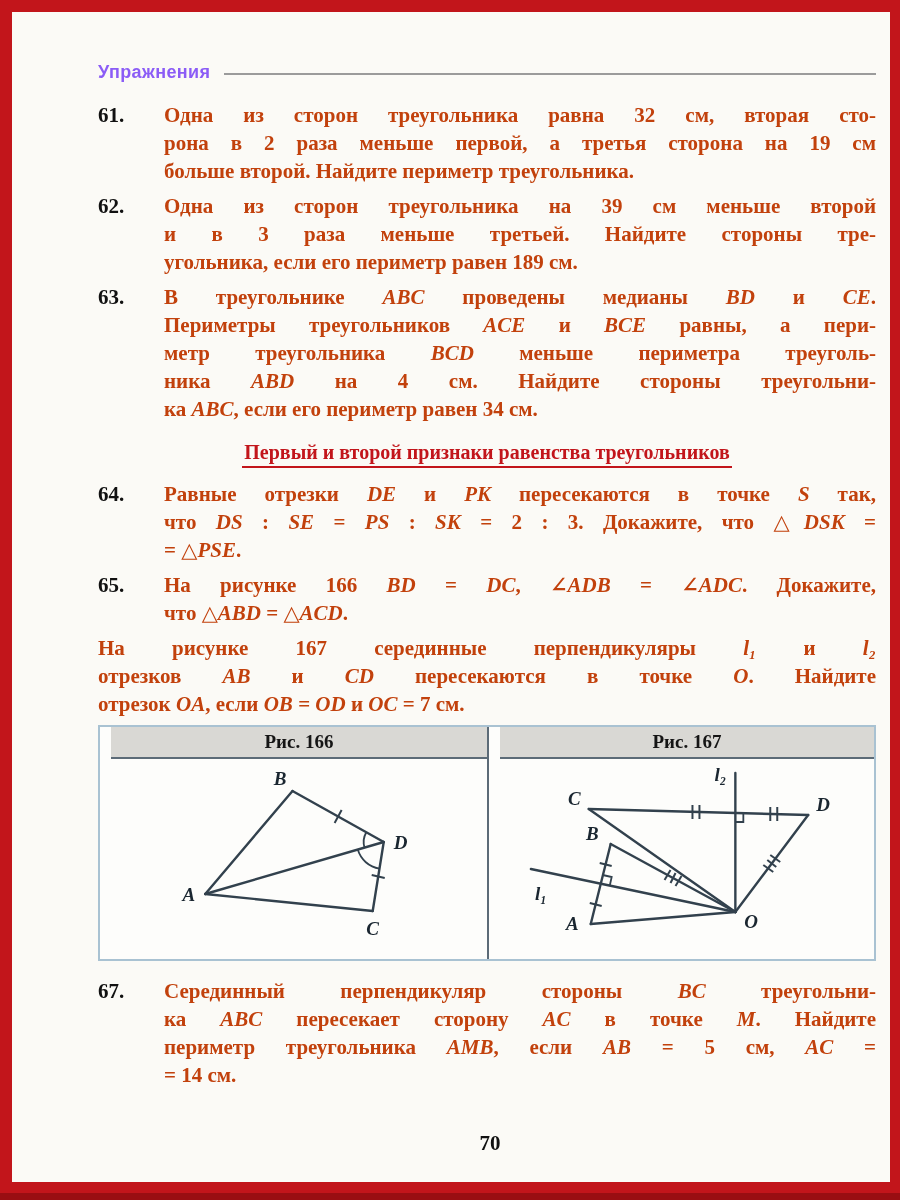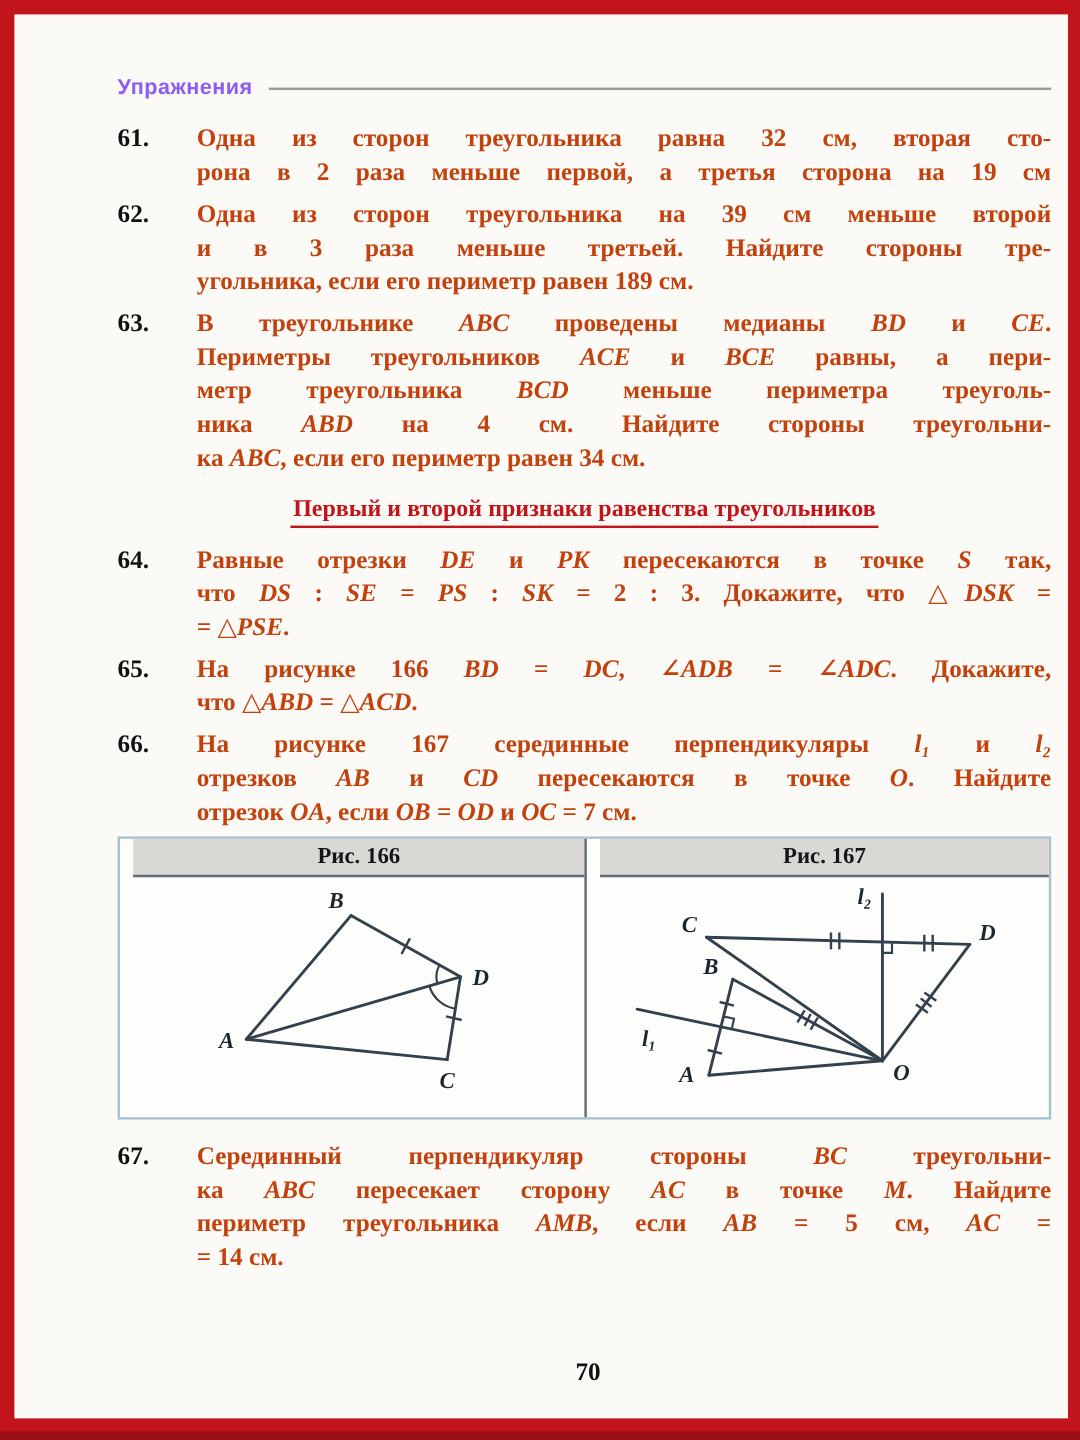--- a/index.html
+++ b/index.html
@@ -90,20 +90,21 @@
       <span class="hdr-label">Упражнения</span>
       <span class="hdr-rule"></span>
     </div>
 
     <div>
         <div class="exercise">
           <div class="ex-num">61.</div>
           <div class="ex-body">
             <div class="line"><span class="plain">Одна из сторон треугольника равна 32 см, вторая сто-</span></div>
             <div class="line"><span class="plain">рона в 2 раза меньше первой, а третья сторона на 19 см</span></div>
+            <div class="line last"><span class="plain">больше второй. Найдите периметр треугольника.</span></div>
           </div>
         </div>
         <div class="exercise">
           <div class="ex-num">62.</div>
           <div class="ex-body">
             <div class="line"><span class="plain">Одна из сторон треугольника на 39 см меньше второй</span></div>
             <div class="line"><span class="plain">и в 3 раза меньше третьей. Найдите стороны тре-</span></div>
             <div class="line last"><span class="plain">угольника, если его периметр равен 189 см.</span></div>
           </div>
         </div>
@@ -133,21 +134,20 @@
           </div>
         </div>
         <div class="exercise">
           <div class="ex-num">65.</div>
           <div class="ex-body">
             <div class="line"><span class="plain">На рисунке 166 </span><span class="math">BD</span><span class="plain"> = </span><span class="math">DC</span><span class="plain">, ∠</span><span class="math">ADB</span><span class="plain"> = ∠</span><span class="math">ADC</span><span class="plain">. Докажите,</span></div>
             <div class="line last"><span class="plain">что △</span><span class="math">ABD</span><span class="plain"> = △</span><span class="math">ACD</span><span class="plain">.</span></div>
           </div>
         </div>
         <div class="exercise">
-          <div class="ex-num">66.</div>
           <div class="ex-body">
             <div class="line"><span class="plain">На рисунке 167 серединные перпендикуляры </span><span class="math">l₁</span><span class="plain"> и </span><span class="math">l₂</span></div>
             <div class="line"><span class="plain">отрезков </span><span class="math">AB</span><span class="plain"> и </span><span class="math">CD</span><span class="plain"> пересекаются в точке </span><span class="math">O</span><span class="plain">. Найдите</span></div>
             <div class="line last"><span class="plain">отрезок </span><span class="math">OA</span><span class="plain">, если </span><span class="math">OB</span><span class="plain"> = </span><span class="math">OD</span><span class="plain"> и </span><span class="math">OC</span><span class="plain"> = 7 см.</span></div>
           </div>
         </div>
       </div>
 
     <div class="figure-box">
 

